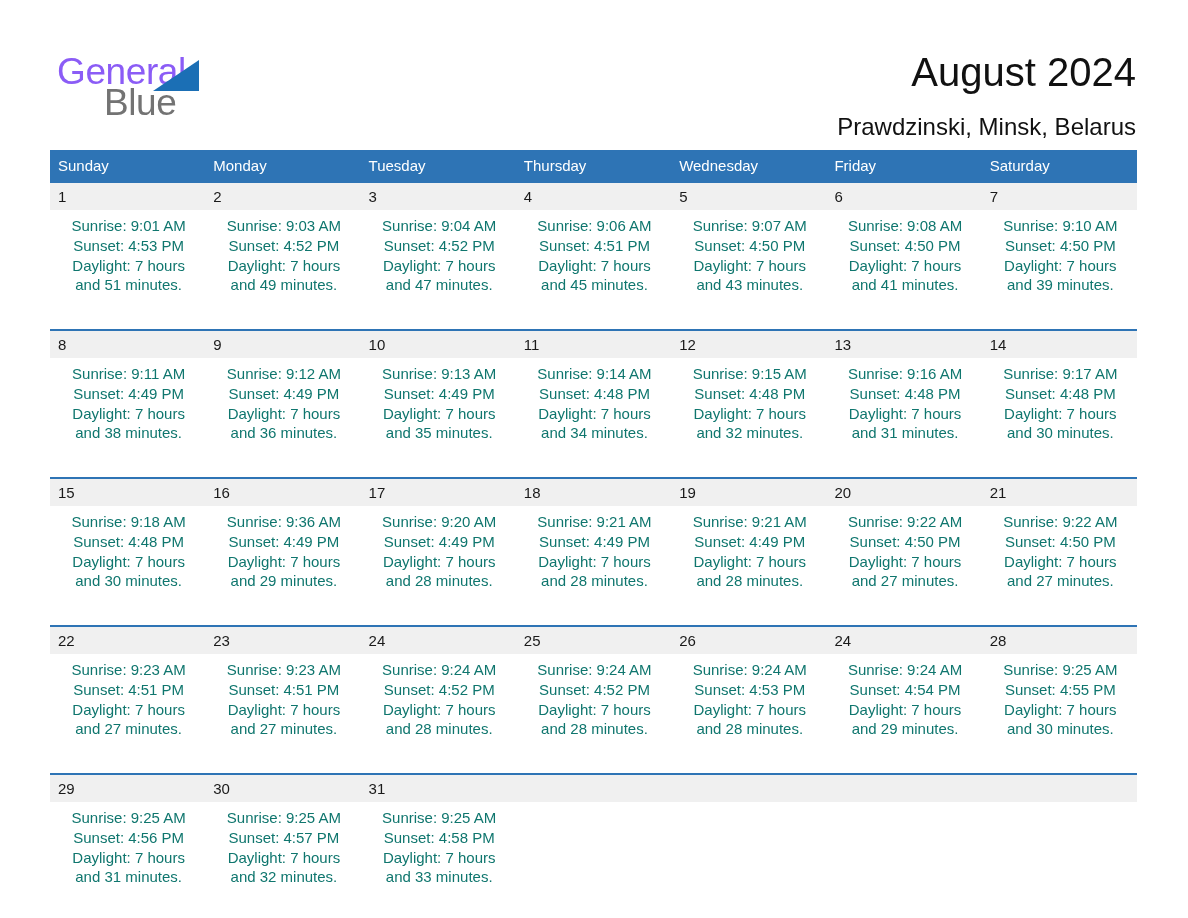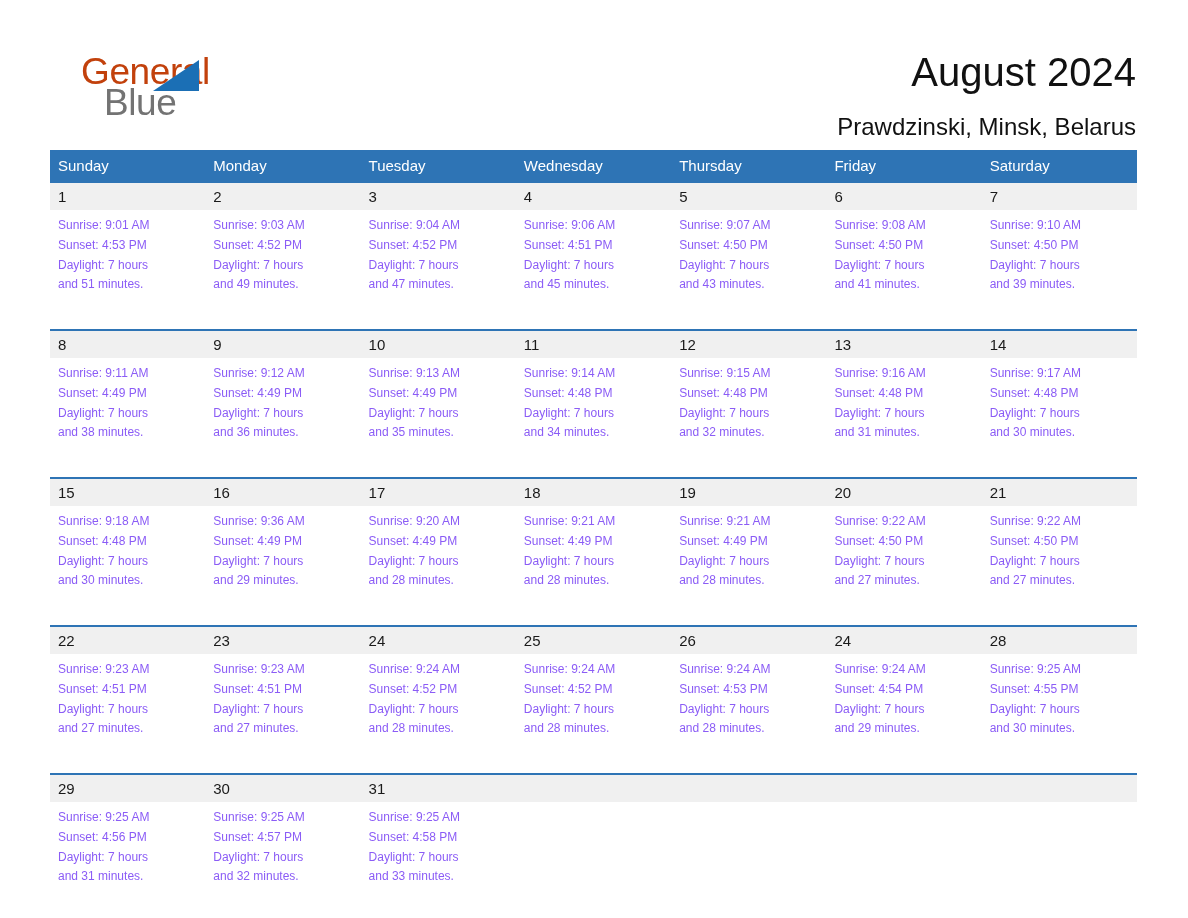--- a/index.html
+++ b/index.html
@@ -36,23 +36,22 @@
     width: 200px;
     height: 72px;
   }
   .logo-general {
     position: absolute;
     left: 0px;
     top: 0px;
     font-size: 37px;
     line-height: 40px;
     letter-spacing: -0.4px;
-    color: #c2410c;
+    color: #8b5cf6;
     font-family: "Liberation Sans", sans-serif;
-    margin-left: 24px;
   }
   .logo-blue {
     position: absolute;
     left: 47px;
     top: 31px;
     font-size: 37px;
     line-height: 40px;
     letter-spacing: -0.4px;
     color: #737373;
     font-family: "Liberation Sans", sans-serif;
@@ -138,23 +137,24 @@
   .week-body {
     display: flex;
     width: 100%;
     background: #ffffff;
     height: 103px;
   }
   .week-body .bcell {
     flex: 1 1 0;
     box-sizing: border-box;
     padding: 6px 6px 0 8px;
-    font-size: 12px;
+    font-size: 15px;
     line-height: 19.8px;
-    color: #8b5cf6;
+    color: #0f766e;
+    text-align: center;
   }
   .bcell .ln {
     display: block;
     white-space: nowrap;
   }
   .week-gap {
     height: 16px;
     background: #ffffff;
   }
 </style>
@@ -174,22 +174,22 @@
     <div class="title">August 2024</div>
     <div class="subtitle">Prawdzinski, Minsk, Belarus</div>
   </div>
 
   <div class="calendar">
 
     <div class="cal-head">
       <div class="hcell">Sunday</div>
       <div class="hcell">Monday</div>
       <div class="hcell">Tuesday</div>
+      <div class="hcell">Thursday</div>
       <div class="hcell">Wednesday</div>
-      <div class="hcell">Thursday</div>
       <div class="hcell">Friday</div>
       <div class="hcell">Saturday</div>
     </div>
 
     <div class="week">
       <div class="week-dates">
         <div class="dcell">1</div>
         <div class="dcell">2</div>
         <div class="dcell">3</div>
         <div class="dcell">4</div>

